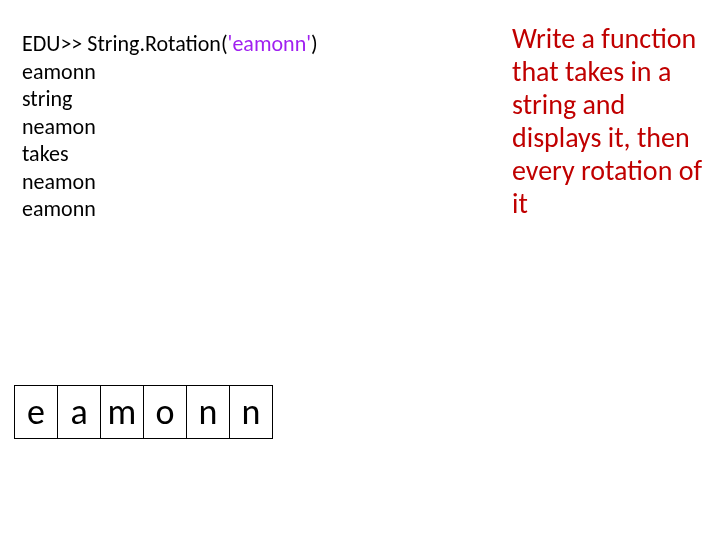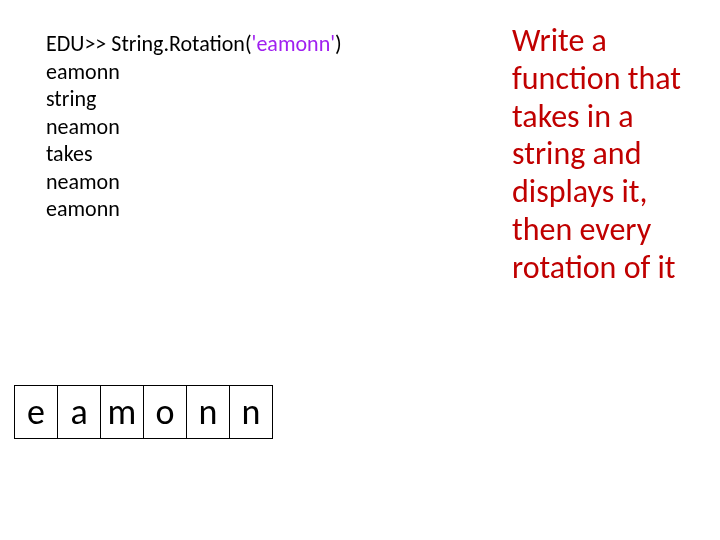--- a/index.html
+++ b/index.html
@@ -11,30 +11,29 @@
     position: relative;
     overflow: hidden;
   }
   .code-block {
     position: absolute;
     left: 22px;
     top: 30px;
     font-size: 22px;
     line-height: 1.25;
     color: #000;
-    margin-left: 24px;
   }
   .cmd-prefix { color: #000; }
   .cmd-arg { color: #a020f0; }
   .instructions {
     position: absolute;
     right: 18px;
     top: 22px;
     width: 190px;
-    font-size: 32px;
+    font-size: 28px;
     line-height: 1.18;
     color: #c00000;
   }
   .cells {
     position: absolute;
     left: 14px;
     top: 385px;
     display: flex;
   }
   .cells .cell {

